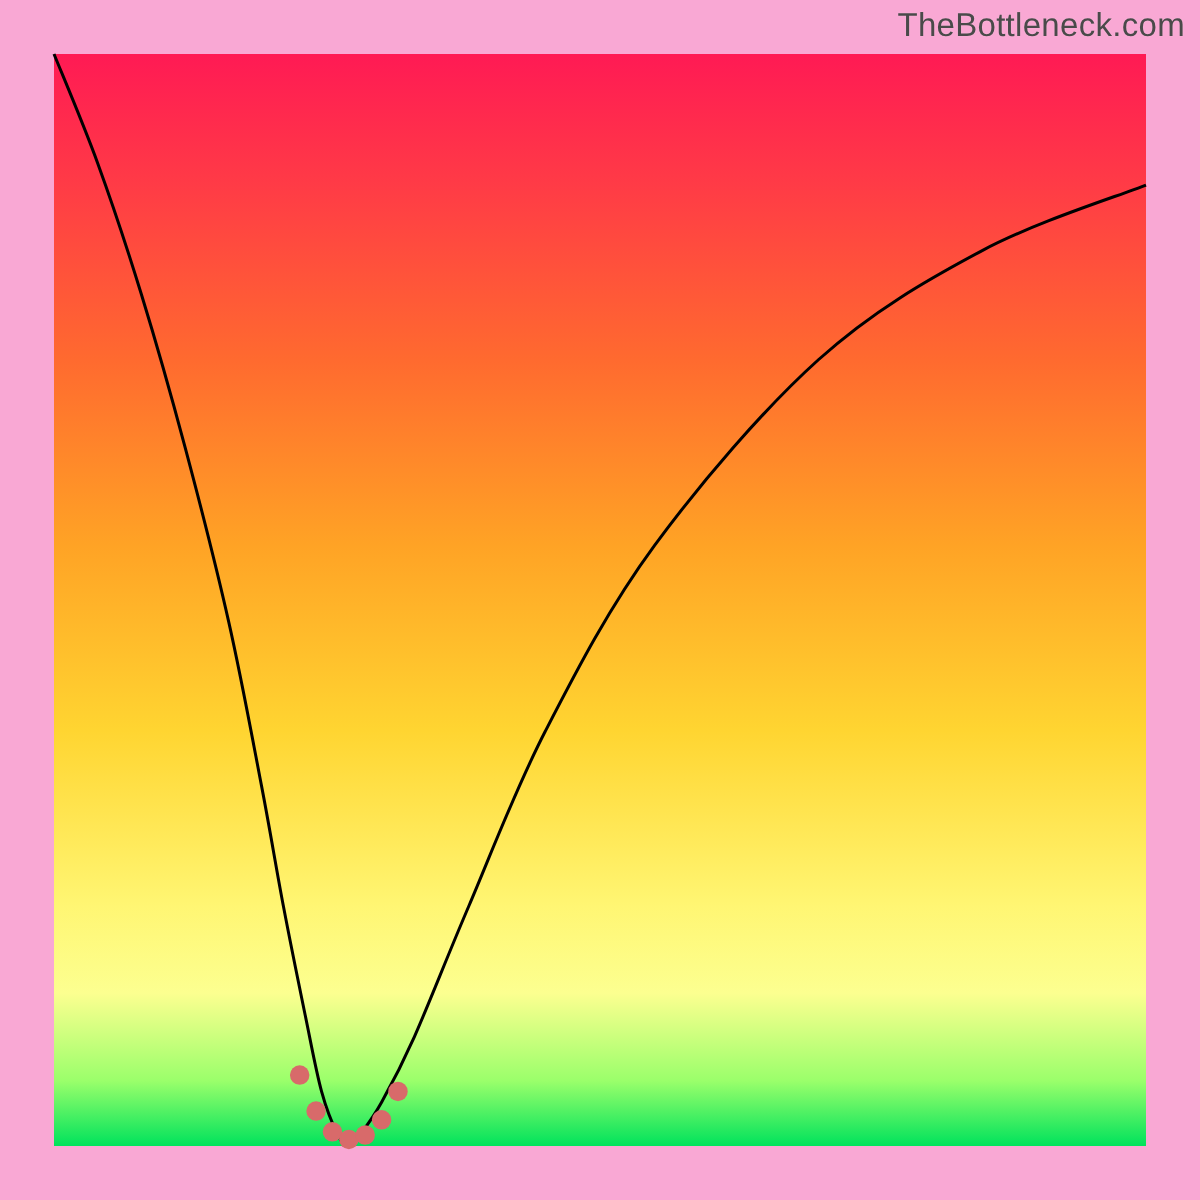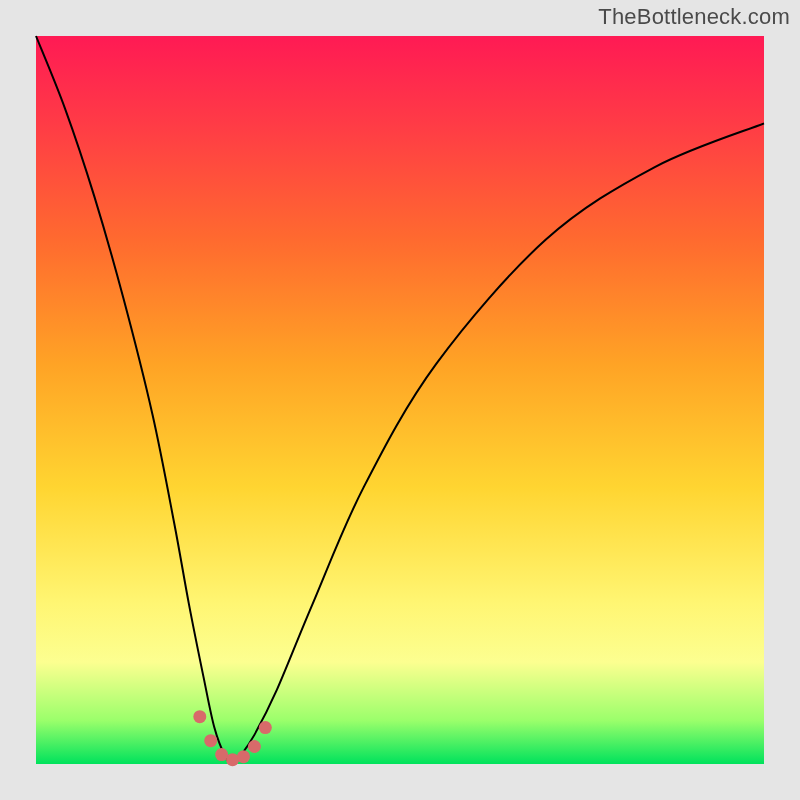--- a/index.html
+++ b/index.html
@@ -8,21 +8,21 @@
     width: 800px;
     height: 800px;
     overflow: hidden;
     font-family: Arial, Helvetica, sans-serif;
   }
   .frame {
     position: absolute;
     left: 0; top: 0;
     width: 800px;
     height: 800px;
-    background: #e5e5e5;
+    background: #f9a8d4;
   }
   .plot {
     position: absolute;
     left: 36px;
     top: 36px;
     width: 728px;
     height: 728px;
     
     background: linear-gradient(
       to bottom,

